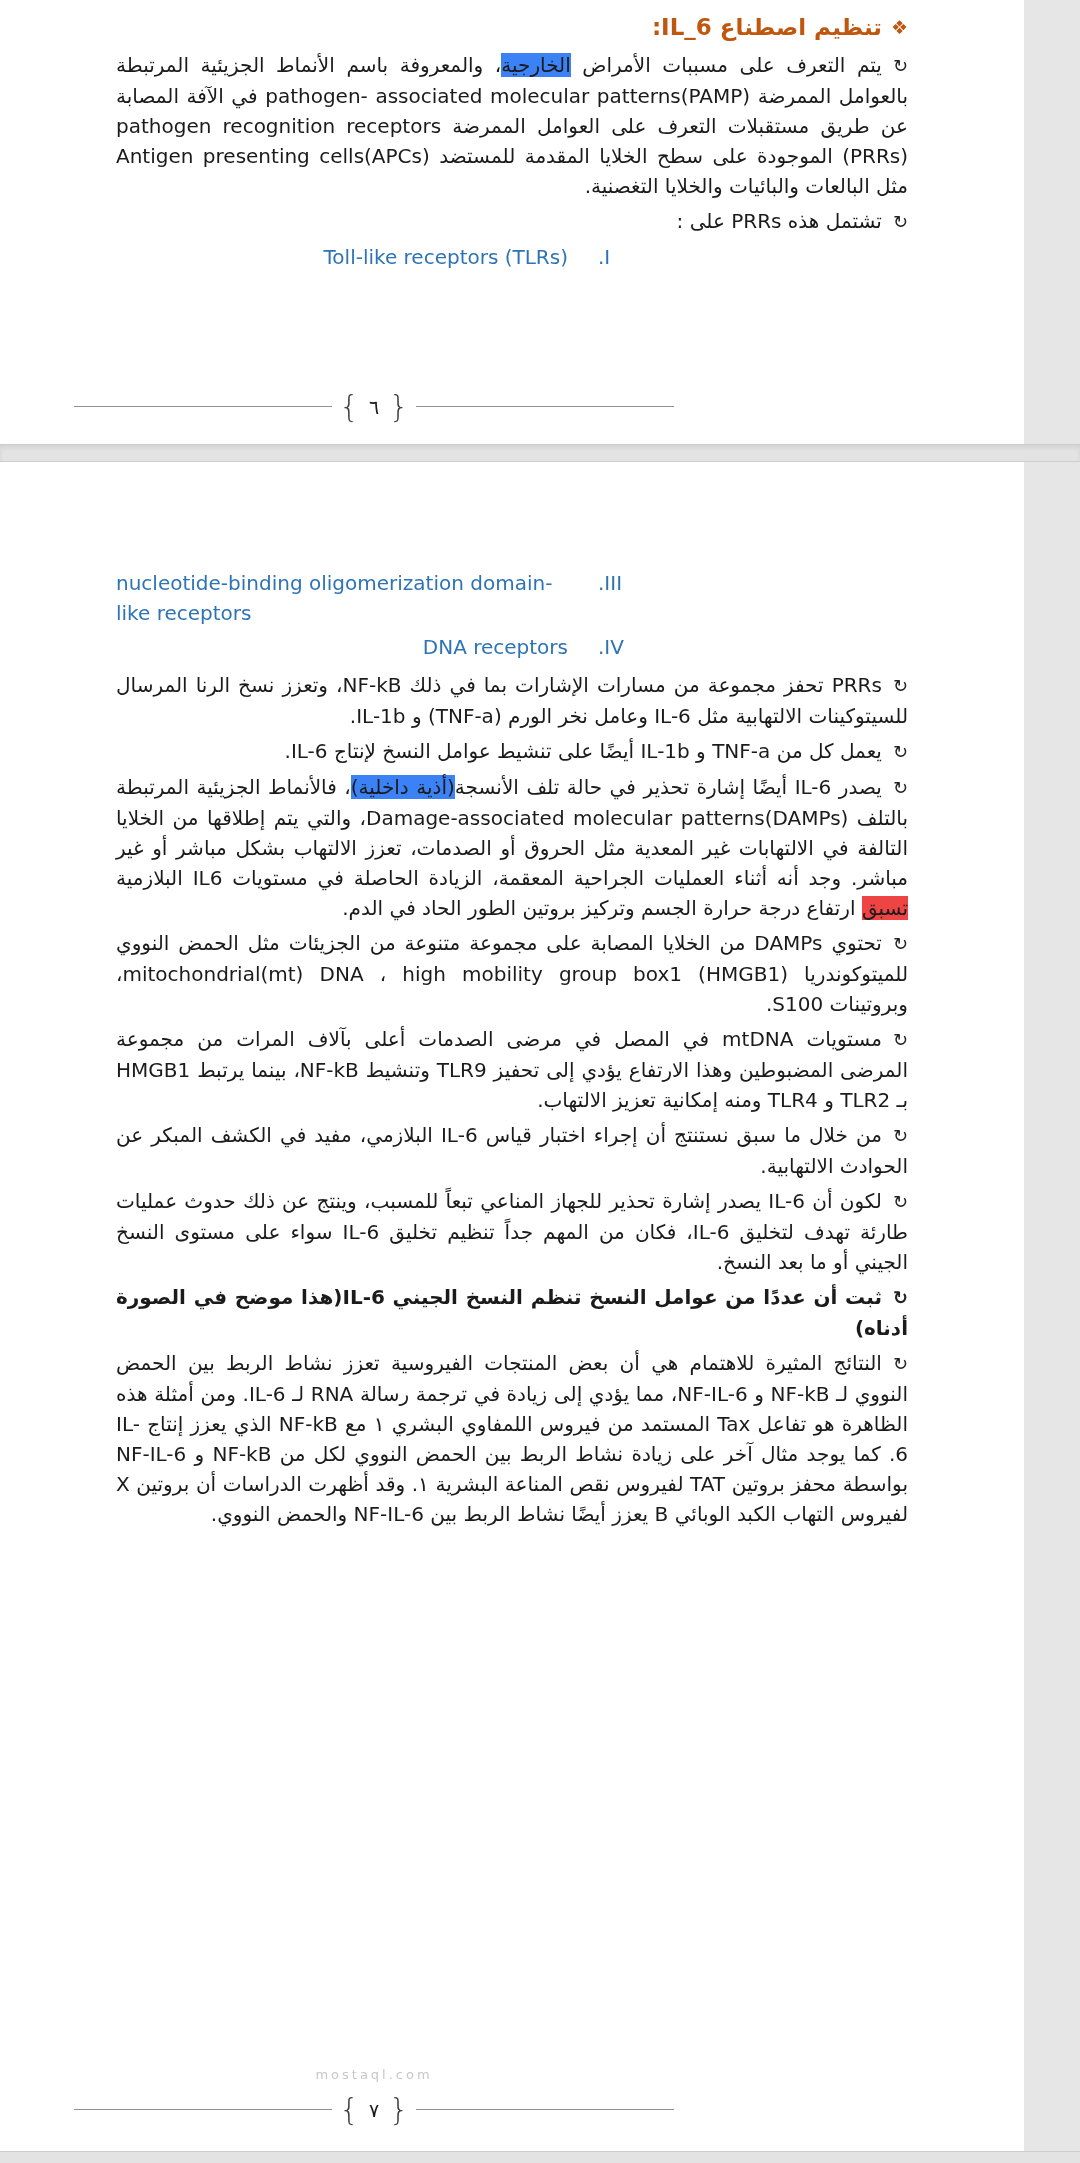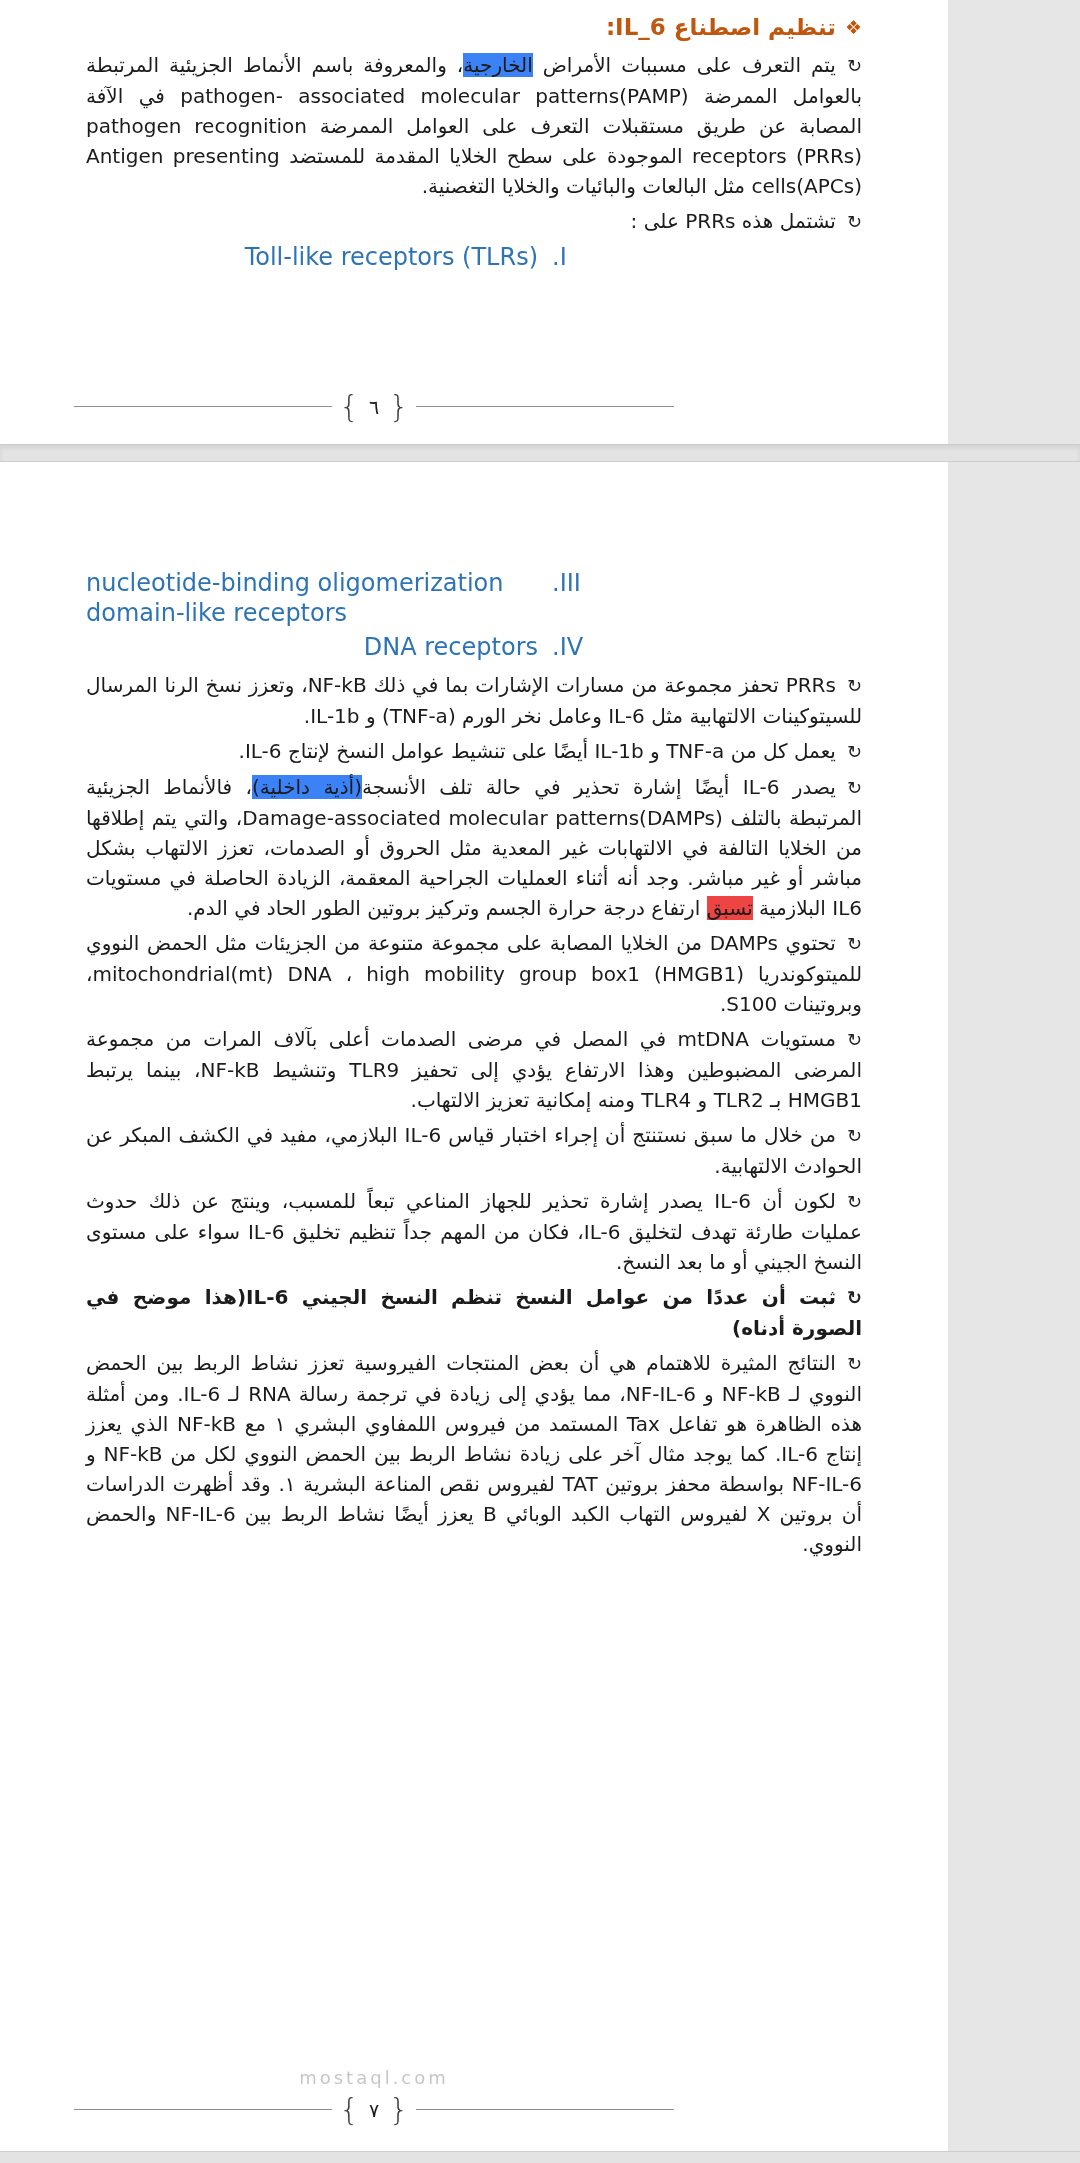--- a/index.html
+++ b/index.html
@@ -1,45 +1,45 @@
 <!DOCTYPE html>
 <html lang="ar"><head>
 <meta charset="utf-8">
 <style>
   *{margin:0;padding:0;box-sizing:border-box}
   html,body{width:1080px}
   body{background:#e6e6e6;font-family:"DejaVu Sans",sans-serif;color:#1b1b1b;overflow:hidden}
-  .page{background:#ffffff;width:948px;padding:0 86px;position:relative;overflow:hidden}
+  .page{background:#ffffff;width:1024px;padding:0 116px;position:relative;overflow:hidden}
   .page-1{height:444px;padding-top:14px}
   .page-2{height:1689px;padding-top:104px}
   .page-gap{height:18px;background:#e3e3e3;border-top:1px solid #cdcdcd;border-bottom:1px solid #cdcdcd;box-shadow:inset 0 3px 4px rgba(0,0,0,.07)}
   .bottom-strip{height:12px;background:#e3e3e3;border-top:1px solid #cdcdcd}
 
   .doc-title{direction:rtl;text-align:right;color:#c0570f;font-size:23px;font-weight:bold;margin-bottom:10px}
   .doc-title .marker{margin-inline-end:9px;font-size:19px;position:relative;top:-1px}
 
   .para{direction:rtl;text-align:justify;font-size:20px;line-height:30px;margin-bottom:5px}
   .para.bold{font-weight:bold}
   .bullet{margin-inline-end:11px;font-size:18px;color:#222}
   mark.hl-y{background:#3b82f6;color:inherit}
   mark.hl-g{background:#ef4444;color:inherit}
 
   .roman-list{margin:2px 268px 8px 0}
-  .roman-item{display:flex;justify-content:flex-end;align-items:baseline;gap:14px;color:#2e74b5;font-size:24px;line-height:30px;margin-bottom:4px}
+  .roman-item{display:flex;justify-content:flex-end;align-items:baseline;gap:30px;color:#2e74b5;font-size:20px;line-height:30px;margin-bottom:4px}
   .roman-item .num{width:42px;text-align:left;flex:none}
 
   .footer{position:absolute;bottom:22px;left:74px;width:600px;display:flex;align-items:center}
   .footer .rule{flex:1;height:1px;background:#8f8f8f;position:relative;z-index:1}
   .footer .brace{font-size:31px;font-weight:200;color:#404040;padding:0 7px;position:relative;z-index:1;line-height:1}
   .footer .pagenum{font-size:19px;padding:0 3px;position:relative;z-index:1}
   .page-2 .footer{bottom:26px}
 
   .watermark{position:absolute;left:0;right:0;top:-26px;text-align:center;color:#c7c7c7;z-index:0;line-height:1.15}
   .wm-name{font-size:27px;font-weight:bold}
-  .wm-site{font-size:18px;letter-spacing:3px}
+  .wm-site{font-size:13px;letter-spacing:3px}
 </style>
 </head>
 <body>
 
 <div>
 
   <section class="page page-1">
 
     <h1 class="doc-title">
       <span class="marker">❖</span><span>تنظيم اصطناع IL_6:</span>

